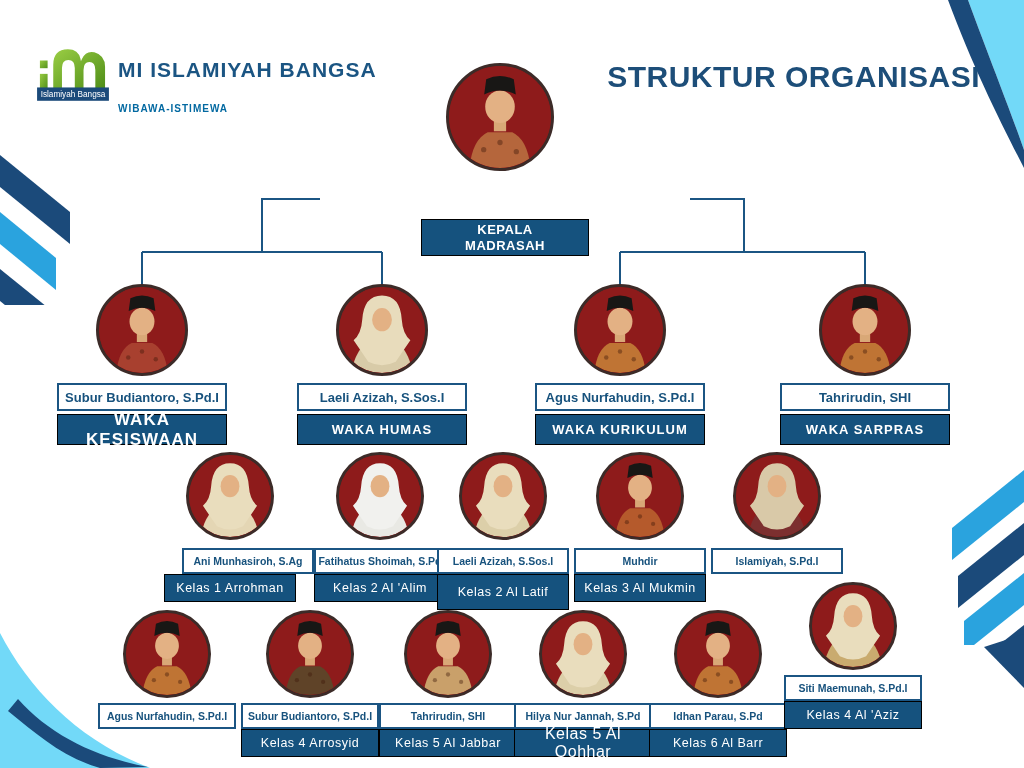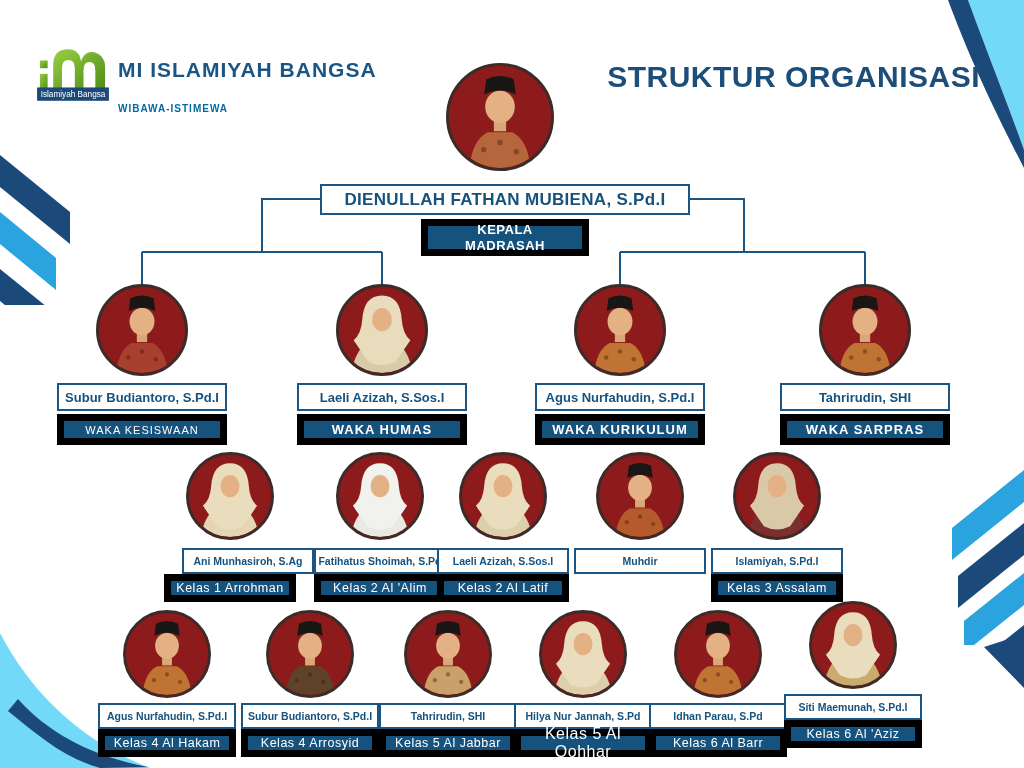--- a/index.html
+++ b/index.html
@@ -22,21 +22,21 @@
                   color:var(--title-navy,#1d4e79);letter-spacing:0.5px;}
   
   .photo{border-radius:50%;border:3px solid var(--ring,#3c2b28);overflow:hidden;
          background:var(--photo-bg,#8e1b1b);box-sizing:border-box;flex:none;}
   .kepala-photo{position:absolute;left:446px;top:63px;width:108px;height:108px;}
   
   .person-name-box{width:100%;box-sizing:border-box;background:#fff;
       border:2px solid var(--navy,#1b5583);color:#17527d;font-weight:bold;
       display:flex;align-items:center;justify-content:center;white-space:nowrap;}
   .person-title-box{width:100%;box-sizing:border-box;background:var(--box-fill,#15527e);
-      border:7px solid #000000;color:#fff;display:flex;align-items:center;
+      border:1px solid #000000;color:#fff;display:flex;align-items:center;
       justify-content:center;text-align:center;}
   .kepala-name-box{position:absolute;left:320px;top:184px;width:370px;height:31px;font-size:17px;letter-spacing:0.3px;}
   .kepala-title-box{position:absolute;left:421px;top:219px;width:168px;height:37px;
       font-size:13px;letter-spacing:0.5px;line-height:1.2;}
   .kepala-title-box span{display:inline-block;width:96px;text-align:center;}
   .person-col{position:absolute;display:flex;flex-direction:column;align-items:center;}
   .connectors{position:absolute;left:0;top:0;pointer-events:none;}
 </style>
 </head>
 <body>
@@ -100,23 +100,20 @@
         <g clip-path="url(#clip15)">
           <path d="M20,100 Q23,72 38,65 L62,65 Q77,72 80,100 Z" fill="#b5663c"></path>
           <circle cx="34" cy="82" r="2.6" fill="rgba(60,22,8,0.4)"></circle>
           <circle cx="50" cy="75" r="2.6" fill="rgba(60,22,8,0.4)"></circle>
           <circle cx="66" cy="84" r="2.6" fill="rgba(60,22,8,0.4)"></circle>
           <rect x="44" y="52" width="12" height="12" fill="#d9a877"></rect>
           <ellipse cx="50" cy="40" rx="14.5" ry="16" fill="#e3b184"></ellipse>
           <path d="M34.5,28 Q50,20 65.5,28 L63.5,13 Q50,6.5 36.5,13 Z" fill="#181715"></path>
         </g>
       </svg></div>
-  <div class="person-name-box kepala-name-box">
-    <span>DIENULLAH FATHAN MUBIENA, S.Pd.I</span>
-  </div>
   <div class="person-title-box kepala-title-box" style="font-weight:bold;">
     <span>KEPALA MADRASAH</span>
   </div>
 
   <div id="rows">
       <div class="person-col" style="left: 57px; top: 284px; width: 170px;">
         <div class="photo" style="height: 92px; width: 92px; margin-bottom: 7px;"><svg viewBox="0 0 100 100" width="100%" height="100%">
             <defs>
               <clipPath id="clip0">
                 <circle cx="50" cy="50" r="50"></circle>
@@ -129,21 +126,21 @@
               <circle cx="50" cy="75" r="2.6" fill="rgba(60,22,8,0.4)"></circle>
               <circle cx="66" cy="84" r="2.6" fill="rgba(60,22,8,0.4)"></circle>
               <rect x="44" y="52" width="12" height="12" fill="#d9a877"></rect>
               <ellipse cx="50" cy="40" rx="14.5" ry="16" fill="#e3b184"></ellipse>
               <path d="M34.5,28 Q50,20 65.5,28 L63.5,13 Q50,6.5 36.5,13 Z" fill="#181715"></path>
             </g>
           </svg></div>
         <div class="person-name-box" style="height: 28px; font-size: 13px;">
           <span>Subur Budiantoro, S.Pd.I</span>
         </div>
-        <div class="person-title-box" style="height: 31px; font-size: 11px; margin-top: 3px; font-weight: normal; letter-spacing: 1px;">
+        <div class="person-title-box" style="height: 31px; font-size: 17px; margin-top: 3px; font-weight: bold; letter-spacing: 1px;">
           <span>WAKA KESISWAAN</span>
         </div>
       </div>
       <div class="person-col" style="left: 297px; top: 284px; width: 170px;">
         <div class="photo" style="height: 92px; width: 92px; margin-bottom: 7px;"><svg viewBox="0 0 100 100" width="100%" height="100%">
             <defs>
               <clipPath id="clip1">
                 <circle cx="50" cy="50" r="50"></circle>
               </clipPath>
             </defs>
@@ -263,21 +260,21 @@
             <circle cx="50" cy="50" r="50" fill="#8e1b1b"></circle>
             <g clip-path="url(#clip6)">
               <path d="M14,100 Q20,70 36,63 L64,63 Q80,70 86,100 Z" fill="#dccfa9"></path>
               <path d="M50,10 Q29,10 27,38 Q26,54 17,62 Q26,75 34,87 Q50,95 66,87 Q74,75 83,62 Q74,54 73,38 Q71,10 50,10 Z" fill="#e9ddbd"></path>
               <ellipse cx="50" cy="38" rx="11.5" ry="13.5" fill="#e3b184"></ellipse>
             </g>
           </svg></div>
         <div class="person-name-box" style="height: 26px; font-size: 10.5px;">
           <span>Laeli Azizah, S.Sos.I</span>
         </div>
-        <div class="person-title-box" style="height: 28px; font-size: 12.5px; margin-top: 0px; font-weight: normal; letter-spacing: 0.5px;">
+        <div class="person-title-box" style="height: 36px; font-size: 12.5px; margin-top: 0px; font-weight: normal; letter-spacing: 0.5px;">
           <span>Kelas 2 Al Latif</span>
         </div>
       </div>
       <div class="person-col" style="left: 574px; top: 452px; width: 132px;">
         <div class="photo" style="height: 88px; width: 88px; margin-bottom: 8px;"><svg viewBox="0 0 100 100" width="100%" height="100%">
             <defs>
               <clipPath id="clip7">
                 <circle cx="50" cy="50" r="50"></circle>
               </clipPath>
             </defs>
@@ -287,42 +284,42 @@
               <circle cx="34" cy="82" r="2.6" fill="rgba(60,22,8,0.4)"></circle>
               <circle cx="50" cy="75" r="2.6" fill="rgba(60,22,8,0.4)"></circle>
               <circle cx="66" cy="84" r="2.6" fill="rgba(60,22,8,0.4)"></circle>
               <rect x="44" y="52" width="12" height="12" fill="#d9a877"></rect>
               <ellipse cx="50" cy="40" rx="14.5" ry="16" fill="#e3b184"></ellipse>
               <path d="M34.5,28 Q50,20 65.5,28 L63.5,13 Q50,6.5 36.5,13 Z" fill="#181715"></path>
             </g>
           </svg></div>
         <div class="person-name-box" style="height: 26px; font-size: 10.5px;">
           <span>Muhdir</span>
+        </div>
+        <div class="person-title-box" style="height: 28px; font-size: 12.5px; margin-top: 0px; font-weight: normal; letter-spacing: 0.5px;">
+          <span>Kelas 3 Al Mukmin</span>
         </div>
       </div>
       <div class="person-col" style="left: 711px; top: 452px; width: 132px;">
         <div class="photo" style="height: 88px; width: 88px; margin-bottom: 8px;"><svg viewBox="0 0 100 100" width="100%" height="100%">
             <defs>
               <clipPath id="clip8">
                 <circle cx="50" cy="50" r="50"></circle>
               </clipPath>
             </defs>
             <circle cx="50" cy="50" r="50" fill="#8e1b1b"></circle>
             <g clip-path="url(#clip8)">
               <path d="M14,100 Q20,70 36,63 L64,63 Q80,70 86,100 Z" fill="#7c2f2f"></path>
               <path d="M50,10 Q29,10 27,38 Q26,54 17,62 Q26,75 34,87 Q50,95 66,87 Q74,75 83,62 Q74,54 73,38 Q71,10 50,10 Z" fill="#d9c9a8"></path>
               <ellipse cx="50" cy="38" rx="11.5" ry="13.5" fill="#e3b184"></ellipse>
             </g>
           </svg></div>
         <div class="person-name-box" style="height: 26px; font-size: 10.5px;">
           <span>Islamiyah, S.Pd.I</span>
         </div>
-        <div class="person-title-box" style="height: 28px; font-size: 12.5px; margin-top: 0px; font-weight: normal; letter-spacing: 0.5px;">
-          <span>Kelas 3 Assalam</span>
-        </div>
       </div>
       <div class="person-col" style="left: 98px; top: 610px; width: 138px;">
         <div class="photo" style="height: 88px; width: 88px; margin-bottom: 5px;"><svg viewBox="0 0 100 100" width="100%" height="100%">
             <defs>
               <clipPath id="clip9">
                 <circle cx="50" cy="50" r="50"></circle>
               </clipPath>
             </defs>
             <circle cx="50" cy="50" r="50" fill="#8e1b1b"></circle>
             <g clip-path="url(#clip9)">
@@ -330,23 +327,20 @@
               <circle cx="34" cy="82" r="2.6" fill="rgba(60,22,8,0.4)"></circle>
               <circle cx="50" cy="75" r="2.6" fill="rgba(60,22,8,0.4)"></circle>
               <circle cx="66" cy="84" r="2.6" fill="rgba(60,22,8,0.4)"></circle>
               <rect x="44" y="52" width="12" height="12" fill="#d9a877"></rect>
               <ellipse cx="50" cy="40" rx="14.5" ry="16" fill="#e3b184"></ellipse>
               <path d="M34.5,28 Q50,20 65.5,28 L63.5,13 Q50,6.5 36.5,13 Z" fill="#181715"></path>
             </g>
           </svg></div>
         <div class="person-name-box" style="height: 26px; font-size: 10.5px;">
           <span>Agus Nurfahudin, S.Pd.I</span>
-        </div>
-        <div class="person-title-box" style="height: 28px; font-size: 12.5px; margin-top: 0px; font-weight: normal; letter-spacing: 0.5px;">
-          <span>Kelas 4 Al Hakam</span>
         </div>
       </div>
       <div class="person-col" style="left: 241px; top: 610px; width: 138px;">
         <div class="photo" style="height: 88px; width: 88px; margin-bottom: 5px;"><svg viewBox="0 0 100 100" width="100%" height="100%">
             <defs>
               <clipPath id="clip10">
                 <circle cx="50" cy="50" r="50"></circle>
               </clipPath>
             </defs>
             <circle cx="50" cy="50" r="50" fill="#8e1b1b"></circle>
@@ -431,36 +425,36 @@
               <path d="M34.5,28 Q50,20 65.5,28 L63.5,13 Q50,6.5 36.5,13 Z" fill="#181715"></path>
             </g>
           </svg></div>
         <div class="person-name-box" style="height: 26px; font-size: 10.5px;">
           <span>Idhan Parau, S.Pd</span>
         </div>
         <div class="person-title-box" style="height: 28px; font-size: 12.5px; margin-top: 0px; font-weight: normal; letter-spacing: 0.5px;">
           <span>Kelas 6 Al Barr</span>
         </div>
       </div>
-      <div class="person-col" style="left: 784px; top: 601px; width: 138px;">
+      <div class="person-col" style="left: 784px; top: 582px; width: 138px;">
         <div class="photo" style="height: 88px; width: 88px; margin-bottom: 5px;"><svg viewBox="0 0 100 100" width="100%" height="100%">
             <defs>
               <clipPath id="clip14">
                 <circle cx="50" cy="50" r="50"></circle>
               </clipPath>
             </defs>
             <circle cx="50" cy="50" r="50" fill="#8e1b1b"></circle>
             <g clip-path="url(#clip14)">
               <path d="M14,100 Q20,70 36,63 L64,63 Q80,70 86,100 Z" fill="#c9ab6f"></path>
               <path d="M50,10 Q29,10 27,38 Q26,54 17,62 Q26,75 34,87 Q50,95 66,87 Q74,75 83,62 Q74,54 73,38 Q71,10 50,10 Z" fill="#e9ddbd"></path>
               <ellipse cx="50" cy="38" rx="11.5" ry="13.5" fill="#e3b184"></ellipse>
             </g>
           </svg></div>
         <div class="person-name-box" style="height: 26px; font-size: 10.5px;">
           <span>Siti Maemunah, S.Pd.I</span>
         </div>
         <div class="person-title-box" style="height: 28px; font-size: 12.5px; margin-top: 0px; font-weight: normal; letter-spacing: 0.5px;">
-          <span>Kelas 6 Al 'Aziz</span>
+          <span>Kelas 4 Al 'Aziz</span>
         </div>
       </div>
     </div>
 
 </div>
 
 </body></html>

